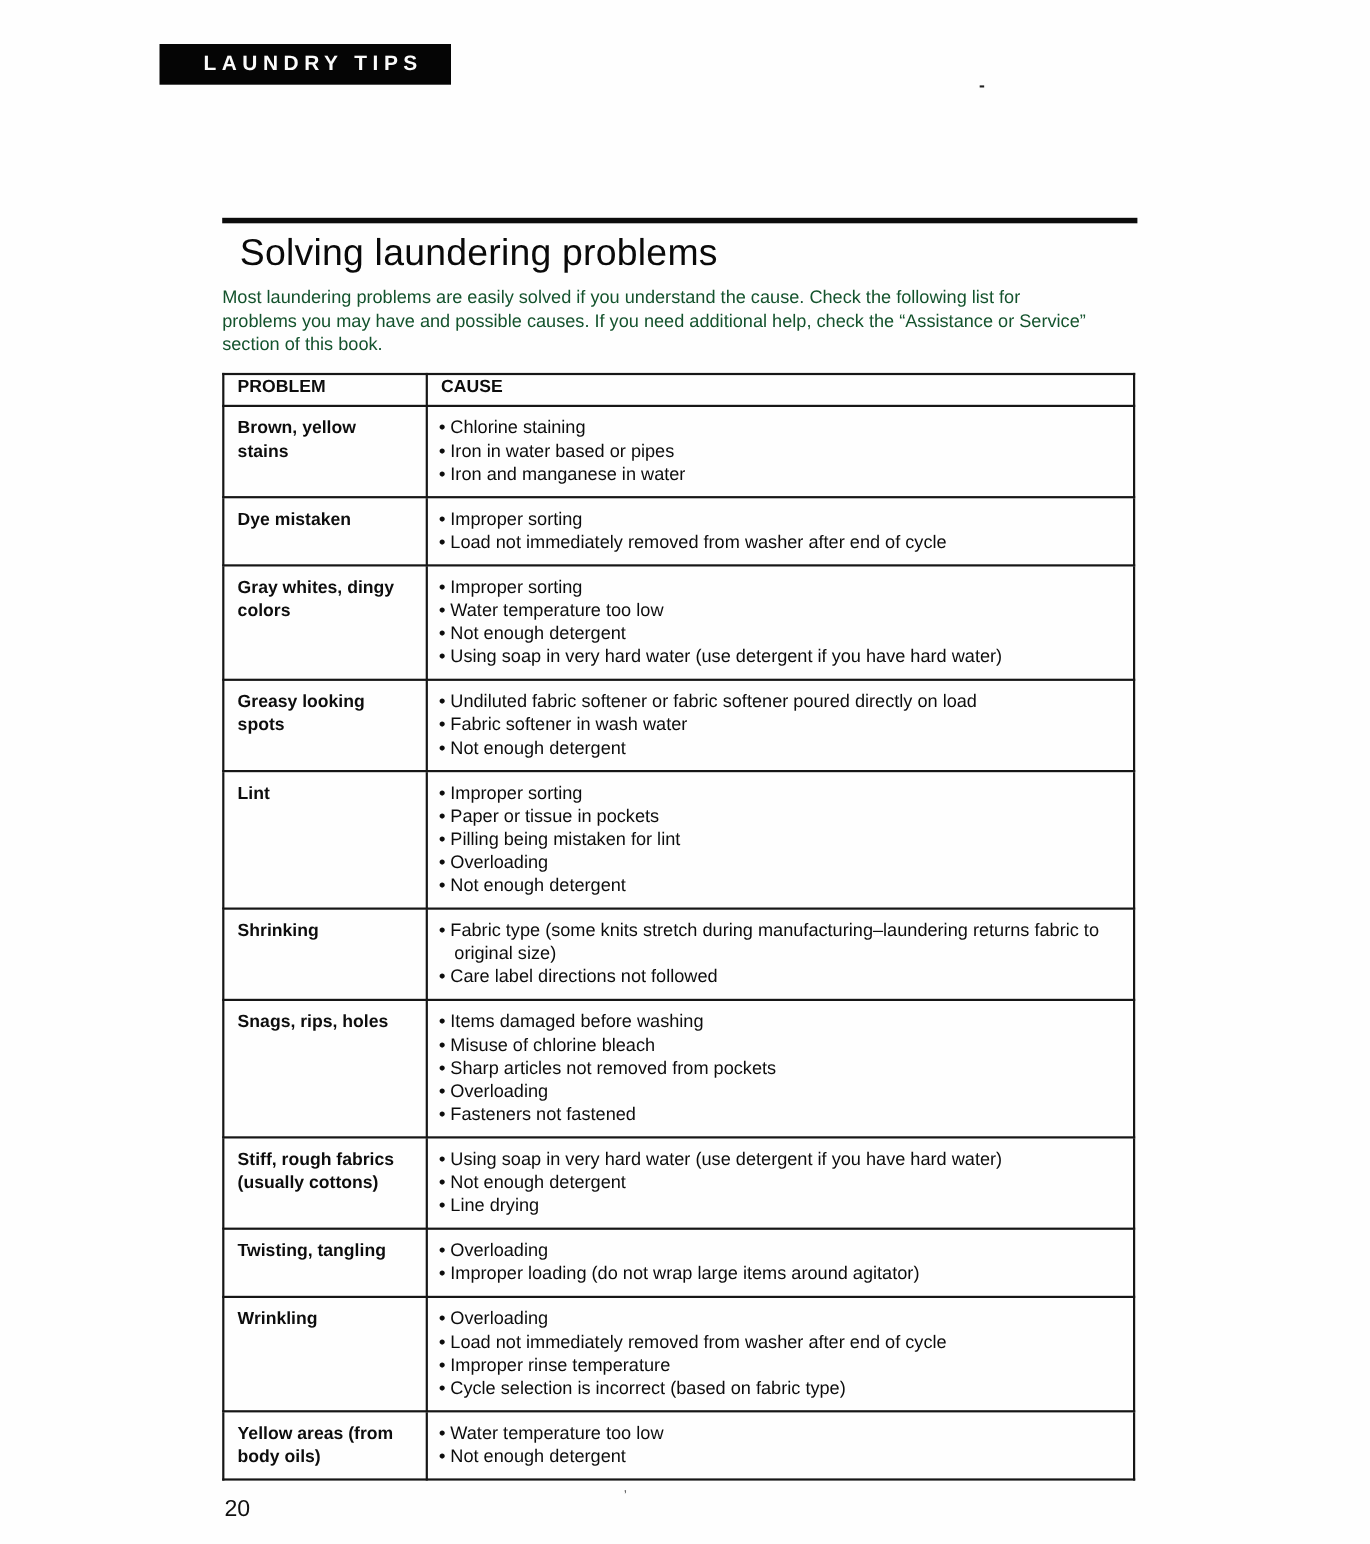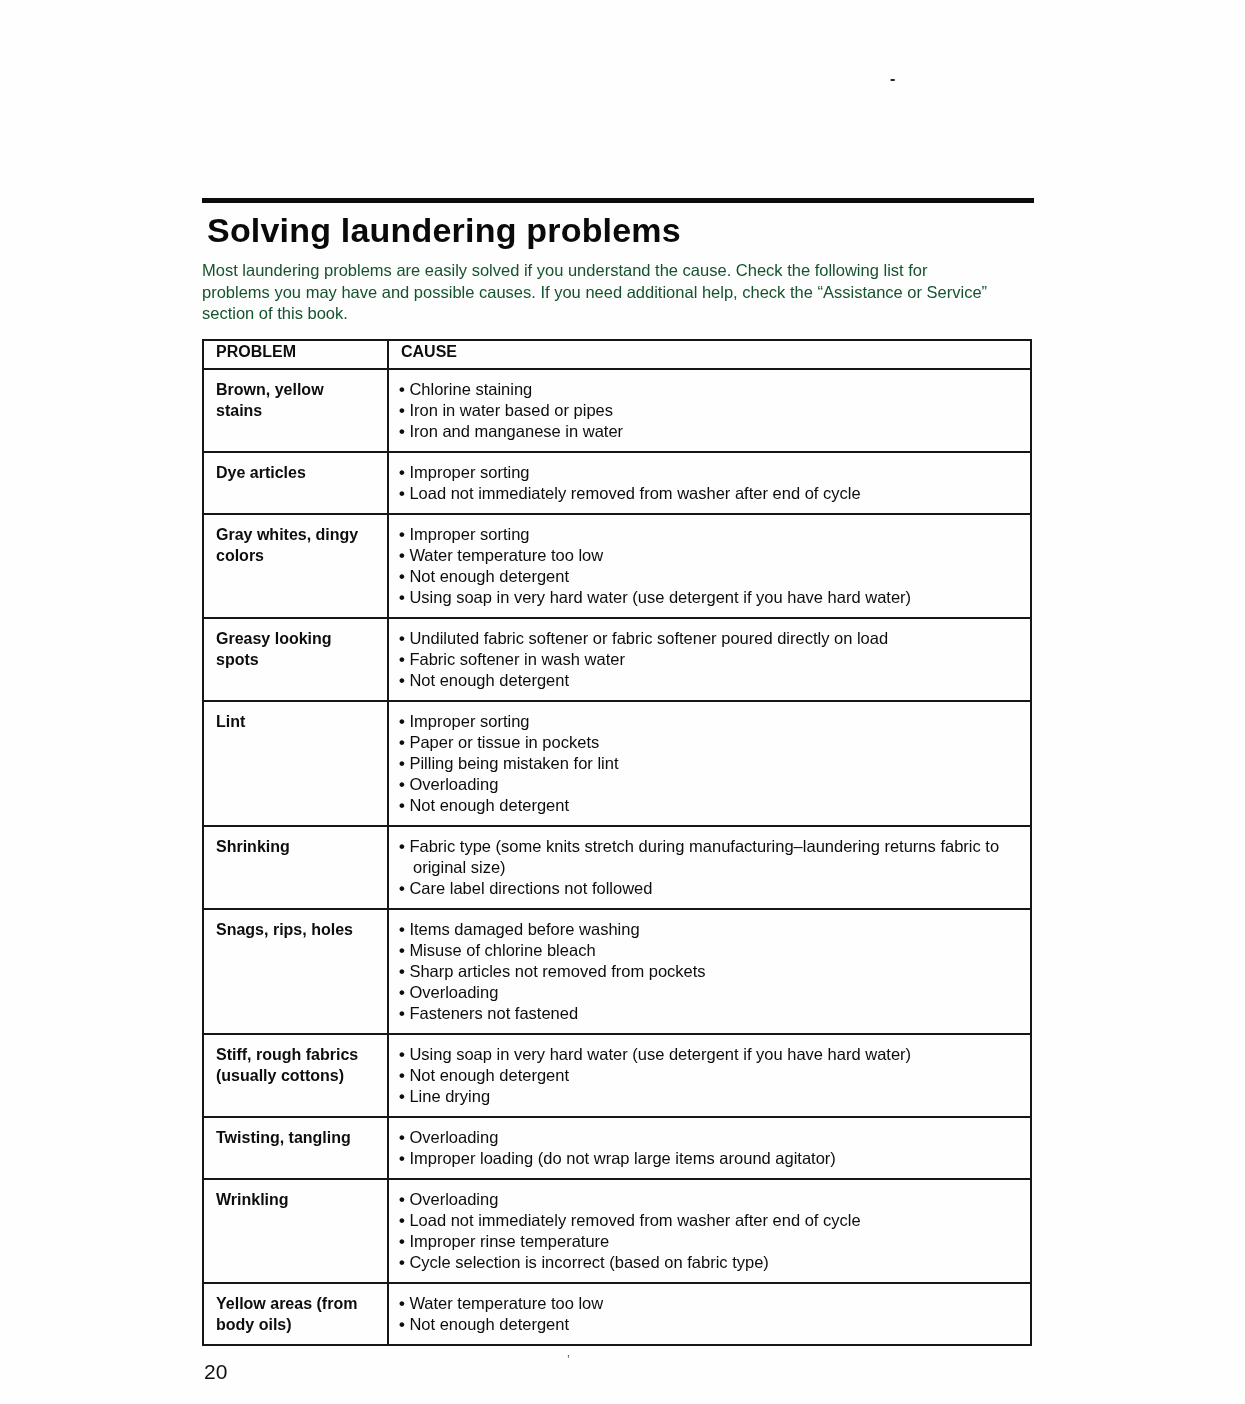--- a/index.html
+++ b/index.html
@@ -43,23 +43,23 @@
     left: 202px;
     top: 198px;
     width: 832px;
   }
   .title-rule {
     height: 5px;
     background: #0c0c0c;
     margin-bottom: 8px;
   }
   h1.doc-title {
-    margin: 0 0 10px 5px;
+    margin: 0 0 10px 16px;
     font-size: 34px;
-    font-weight: bold;
+    font-weight: normal;
     letter-spacing: 0.2px;
     color: #0a0a0a;
   }
   p.intro {
     margin: 0 0 14px 0;
     font-size: 16.5px;
     line-height: 21.5px;
     width: 792px;
     color: #14532d;
   }
@@ -121,20 +121,21 @@
     top: 1352px;
     font-size: 13px;
     color: #555;
   }
 </style>
 </head>
 <body>
 
 <div class="page">
 
+  <div class="banner">LAUNDRY TIPS</div>
 
   <span class="stray-dash">-</span>
 
   <div class="content">
 
     <div class="title-rule"></div>
 
     <h1 class="doc-title">Solving laundering problems</h1>
 
     <p class="intro">Most laundering problems are easily solved if you understand the cause. Check the following list for problems you may have and possible causes. If you need additional help, check the “Assistance or Service” section of this book.</p>
@@ -156,21 +157,21 @@
     <td class="cause-cell">
       <ul class="cause-list">
                 <li class="cause-item">Chlorine staining</li>
                 <li class="cause-item">Iron in water based or pipes</li>
                 <li class="cause-item">Iron and manganese in water</li>
               </ul>
     </td>
   </tr>
 
   <tr>
-    <td class="problem-cell">Dye articles</td>
+    <td class="problem-cell">Dye mistaken</td>
     <td class="cause-cell">
       <ul class="cause-list">
                 <li class="cause-item">Improper sorting</li>
                 <li class="cause-item">Load not immediately removed from washer after end of cycle</li>
               </ul>
     </td>
   </tr>
 
   <tr>
     <td class="problem-cell">Gray whites, dingy colors</td>

